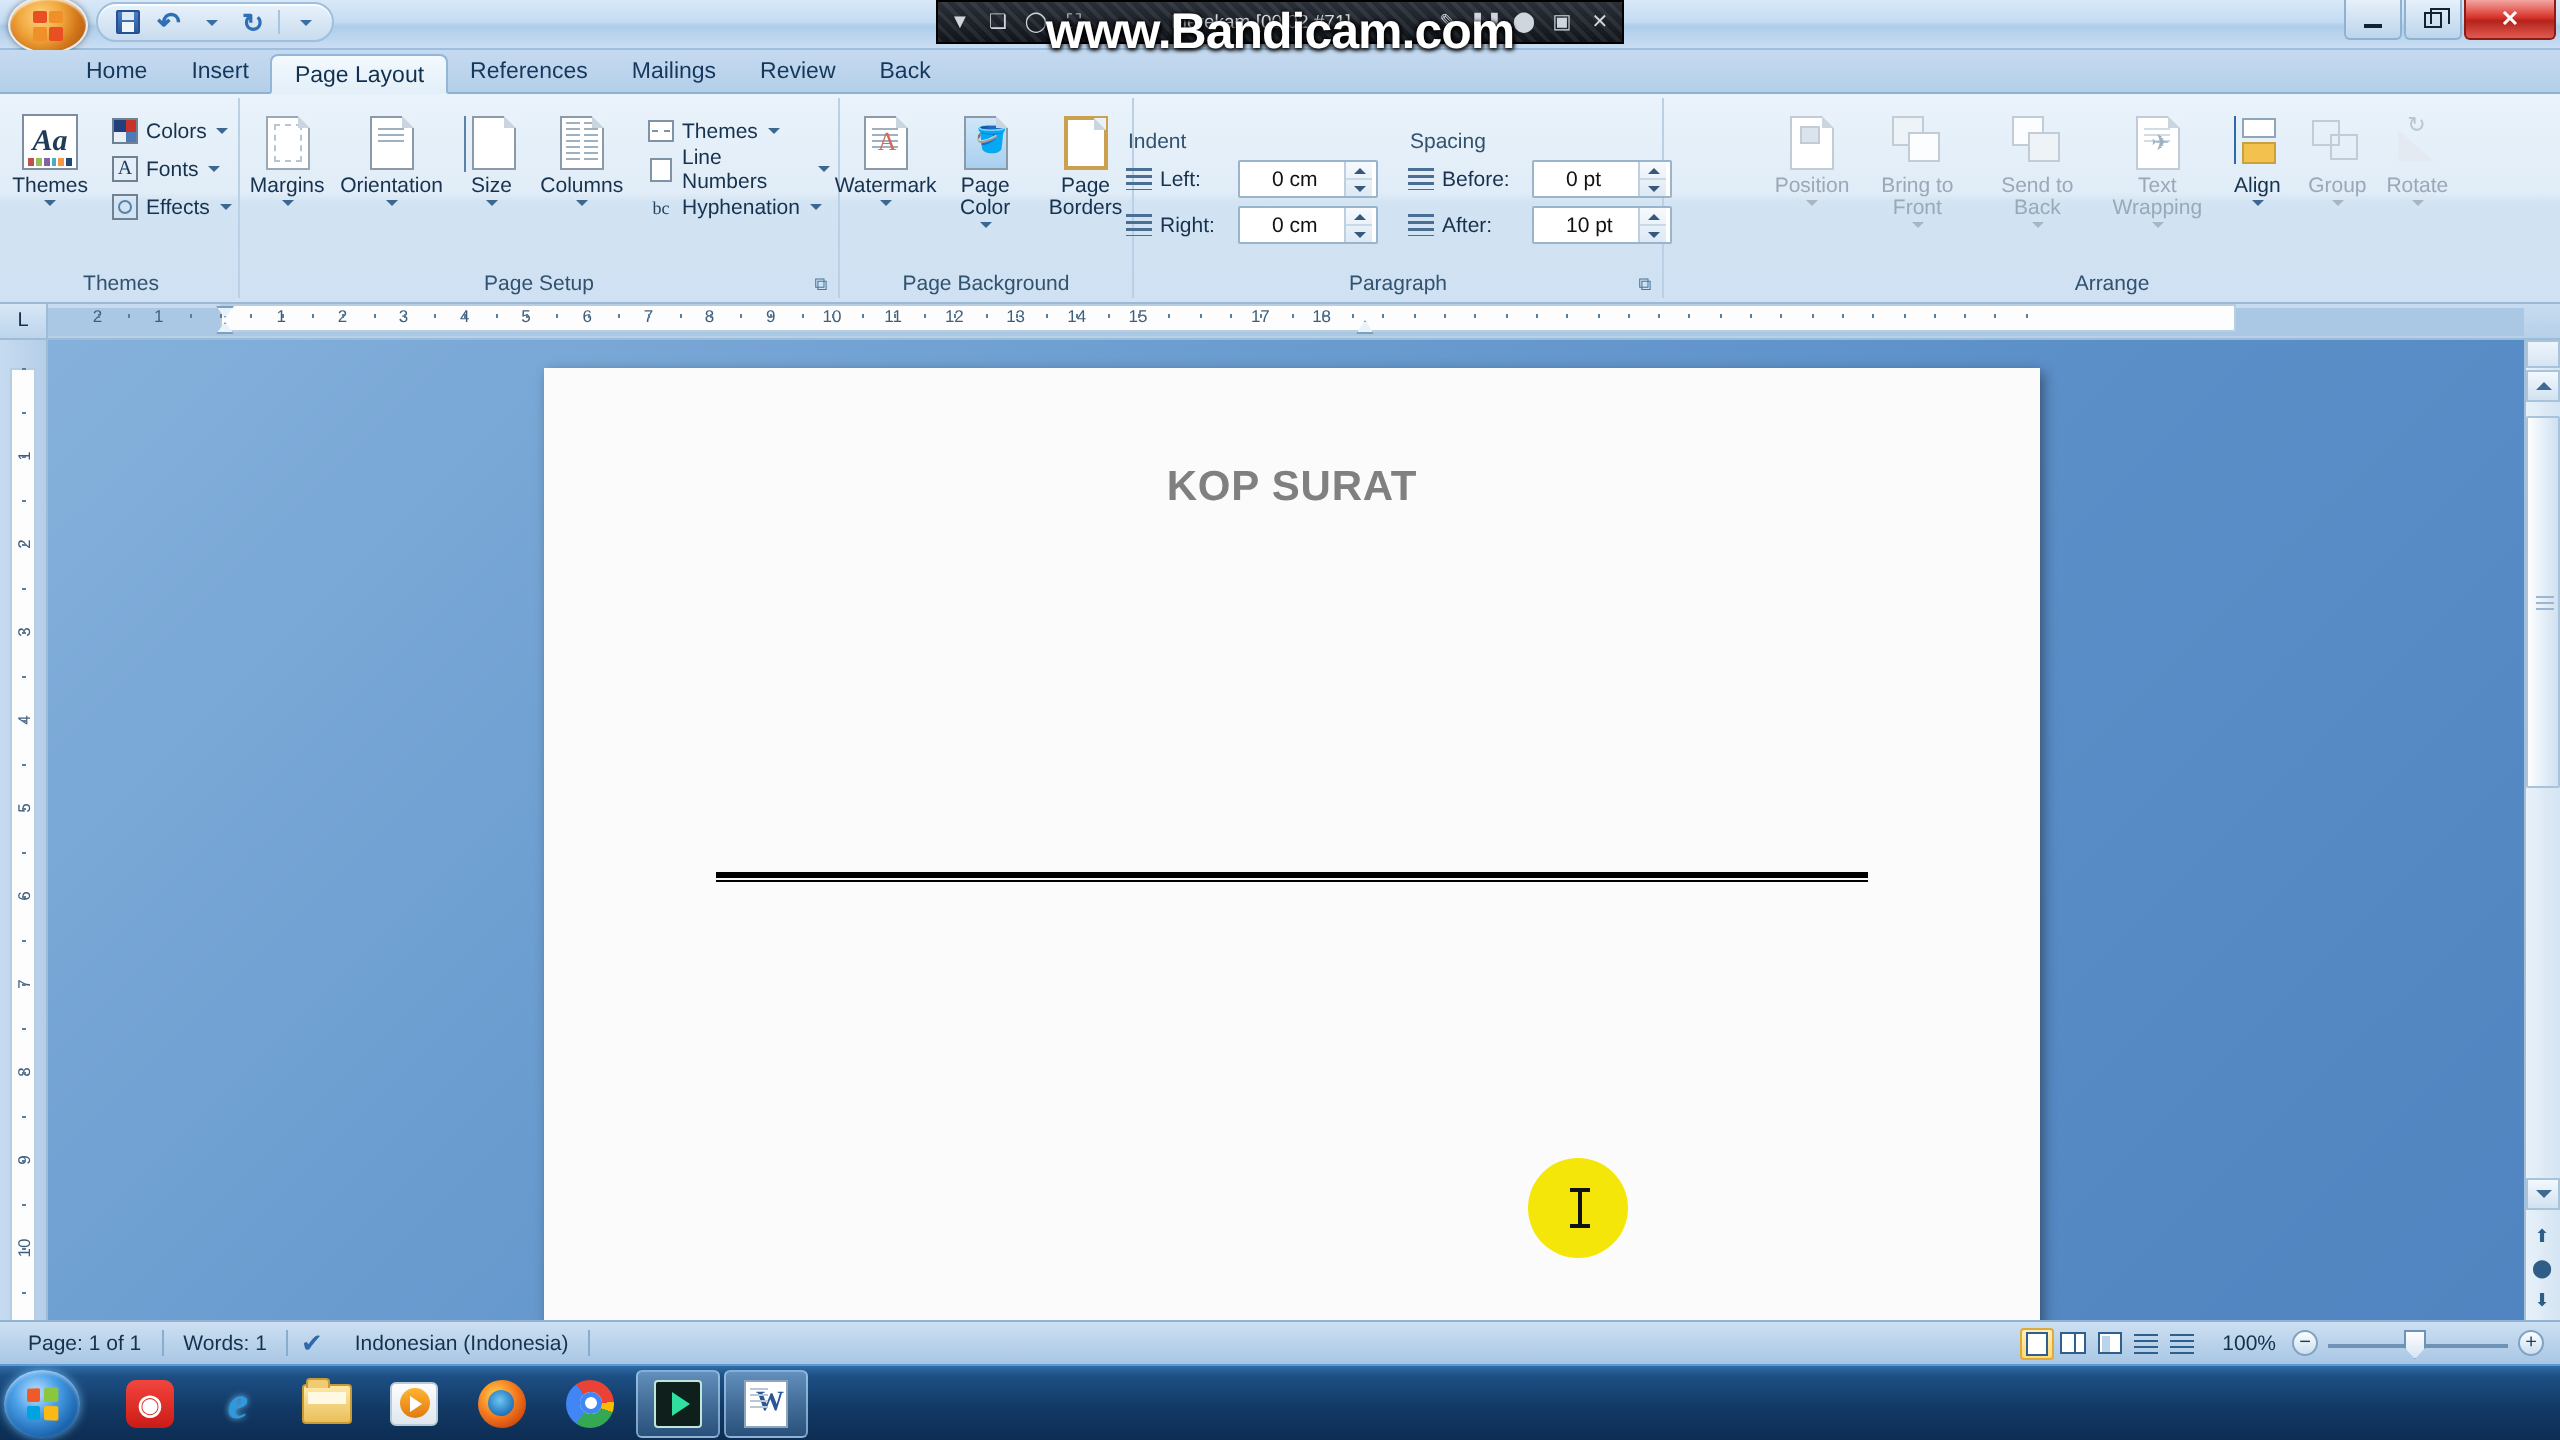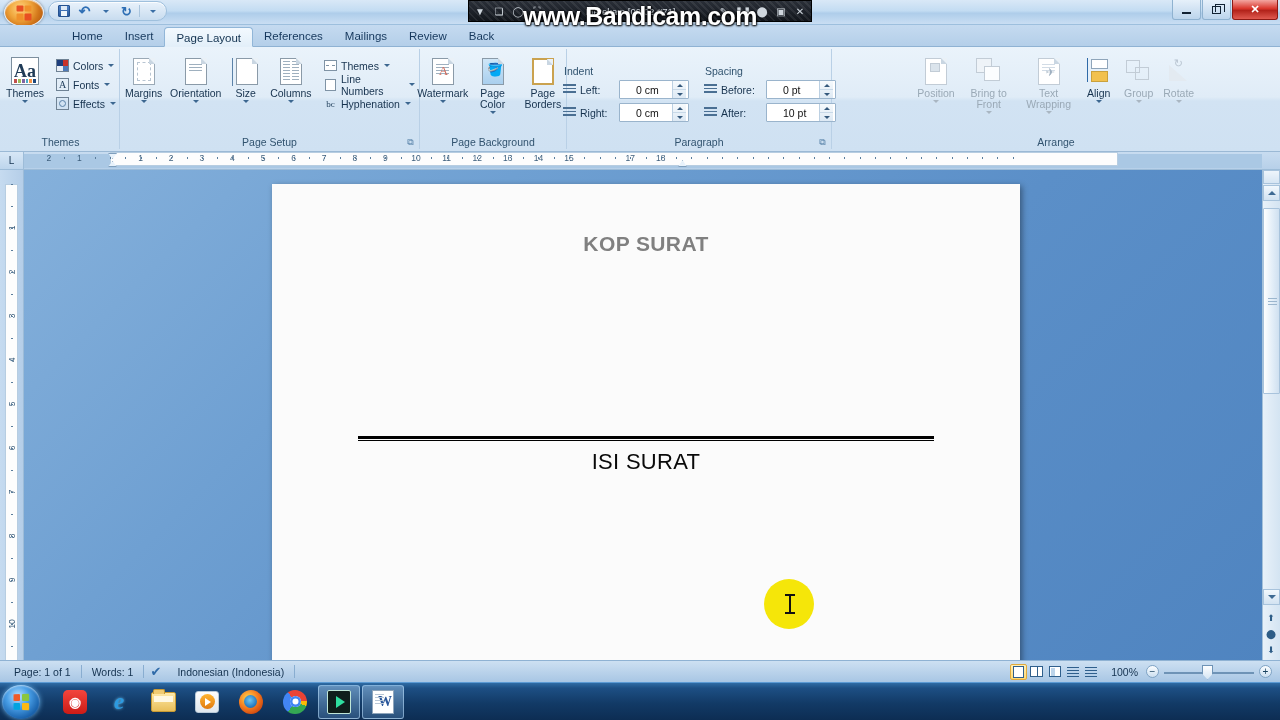--- a/index.html
+++ b/index.html
@@ -78,21 +78,21 @@
     border-color:#8e1a14; color:#fff; font-weight:bold;
   }
   .wc .bar-min{ width:9px;height:2px;background:#123; margin-top:6px;}
   .wc .sq{ width:9px;height:8px;border:1.5px solid #123; position:relative;}
   .wc .sq::after{content:"";position:absolute;left:2px;top:-3px;width:8px;height:7px;border:1.5px solid #123;border-bottom:none;}
 
   
   .tabstrip{
     height:22px; flex:0 0 22px; position:relative;
     background:linear-gradient(#c5daf0,#b4cfe9);
-    display:flex; align-items:flex-end; padding-left:61px;
+    display:flex; align-items:flex-end; padding-left:32px;
     border-bottom:1px solid #8fb2d3;
   }
   .tab{
     height:20px; padding:0 11px; line-height:20px;
     font-size:11.5px; color:#15375c; cursor:default;
     border-radius:4px 4px 0 0; position:relative;
   }
   .tab.active{
     background:linear-gradient(#f3f9fe,#e3eff9);
     border:1px solid #91b6d8; border-bottom:1px solid #e3eff9;
@@ -143,21 +143,21 @@
   .smallbtn .car{ width:0;height:0;border-left:3px solid transparent;border-right:3px solid transparent;border-top:3px solid #3c6790;margin-left:2px;}
 
   
   .pg{ width:22px;height:27px;background:#fff;border:1px solid #8a9aa8; position:relative;}
   .pg::after{content:"";position:absolute;right:-1px;top:-1px;border-width:0 6px 6px 0;border-style:solid;border-color:#c9d6e2 #eaf1f7;}
   .lines{position:absolute;left:3px;top:5px;right:4px;}
   .lines i{display:block;height:1px;background:#9fb0bf;margin-bottom:2px;}
 
   
   .themeicon{ width:28px;height:28px;border:1px solid #7d8f9e;background:#fff;position:relative;display:flex;align-items:center;justify-content:center;}
-  .themeicon b{ font-family:"Liberation Serif", serif; font-size:18px;color:#1f3b57;line-height:1;}
+  .themeicon b{ font-family:"Liberation Serif", serif; font-size:15px;color:#1f3b57;line-height:1;font-style:italic;}
   .themeicon .swatches{position:absolute;bottom:1px;left:2px;right:2px;height:4px;display:flex;gap:1px;}
   .themeicon .swatches i{flex:1;}
 
   .colorsq{width:13px;height:13px;display:grid;grid-template-columns:1fr 1fr;grid-template-rows:1fr 1fr;border:1px solid #6f8294;}
   .colorsq i{display:block;}
 
   
   .field-row{ display:flex; align-items:center; gap:3px; height:21px; margin-bottom:2px;}
   .field-label{ font-size:10.5px; color:#16324e; width:36px; }
   .field-label.w42{ width:42px; }
@@ -684,20 +684,30 @@
           <span class="dncar"></span>
         </div>
         <div class="bigbtn disabled">
           <span class="glyph">
               <span style="position:relative;width:26px;height:26px;display:block">
                 <span style="position:absolute;left:0;top:0;width:16px;height:15px;border:1.5px solid #c2ccd6;background:#eef3f8"></span>
                 <span style="position:absolute;left:8px;top:8px;width:16px;height:15px;border:1.5px solid #c2ccd6;background:#fbfdff"></span>
               </span>
             </span>
           <span class="lbl">Bring to Front</span>
+          <span class="dncar"></span>
+        </div>
+        <div class="bigbtn disabled">
+          <span class="glyph">
+              <span style="position:relative;width:26px;height:26px;display:block">
+                <span style="position:absolute;left:0;top:0;width:16px;height:15px;border:1.5px solid #c2ccd6;background:#fbfdff"></span>
+                <span style="position:absolute;left:8px;top:8px;width:16px;height:15px;border:1.5px solid #c2ccd6;background:#eef3f8"></span>
+              </span>
+            </span>
+          <span class="lbl">Send to Back</span>
           <span class="dncar"></span>
         </div>
         <div class="bigbtn disabled">
           <span class="glyph">
               <span class="pg" style="border-color:#c2ccd6">
                 <span class="lines">
                   <i style="background:#d2dce6"></i>
                   <i style="background:#d2dce6"></i>
                   <i style="background:#d2dce6"></i>
                 </span>
@@ -881,21 +891,20 @@
         </div>
     </div>
 
     <div class="docscroll">
       <div class="page">
         <div class="kop">KOP SURAT</div>
         <div class="divider">
             <span class="l1"></span>
             <span class="l2"></span>
           </div>
-        <div class="isi">ISI SURAT</div>
       </div>
       <div class="clickdot"></div>
       <div class="mousecur">
         <span class="stem"></span>
           <span class="t1"></span>
           <span class="t2"></span>
       </div>
     </div>
 
     <div class="vscroll">

